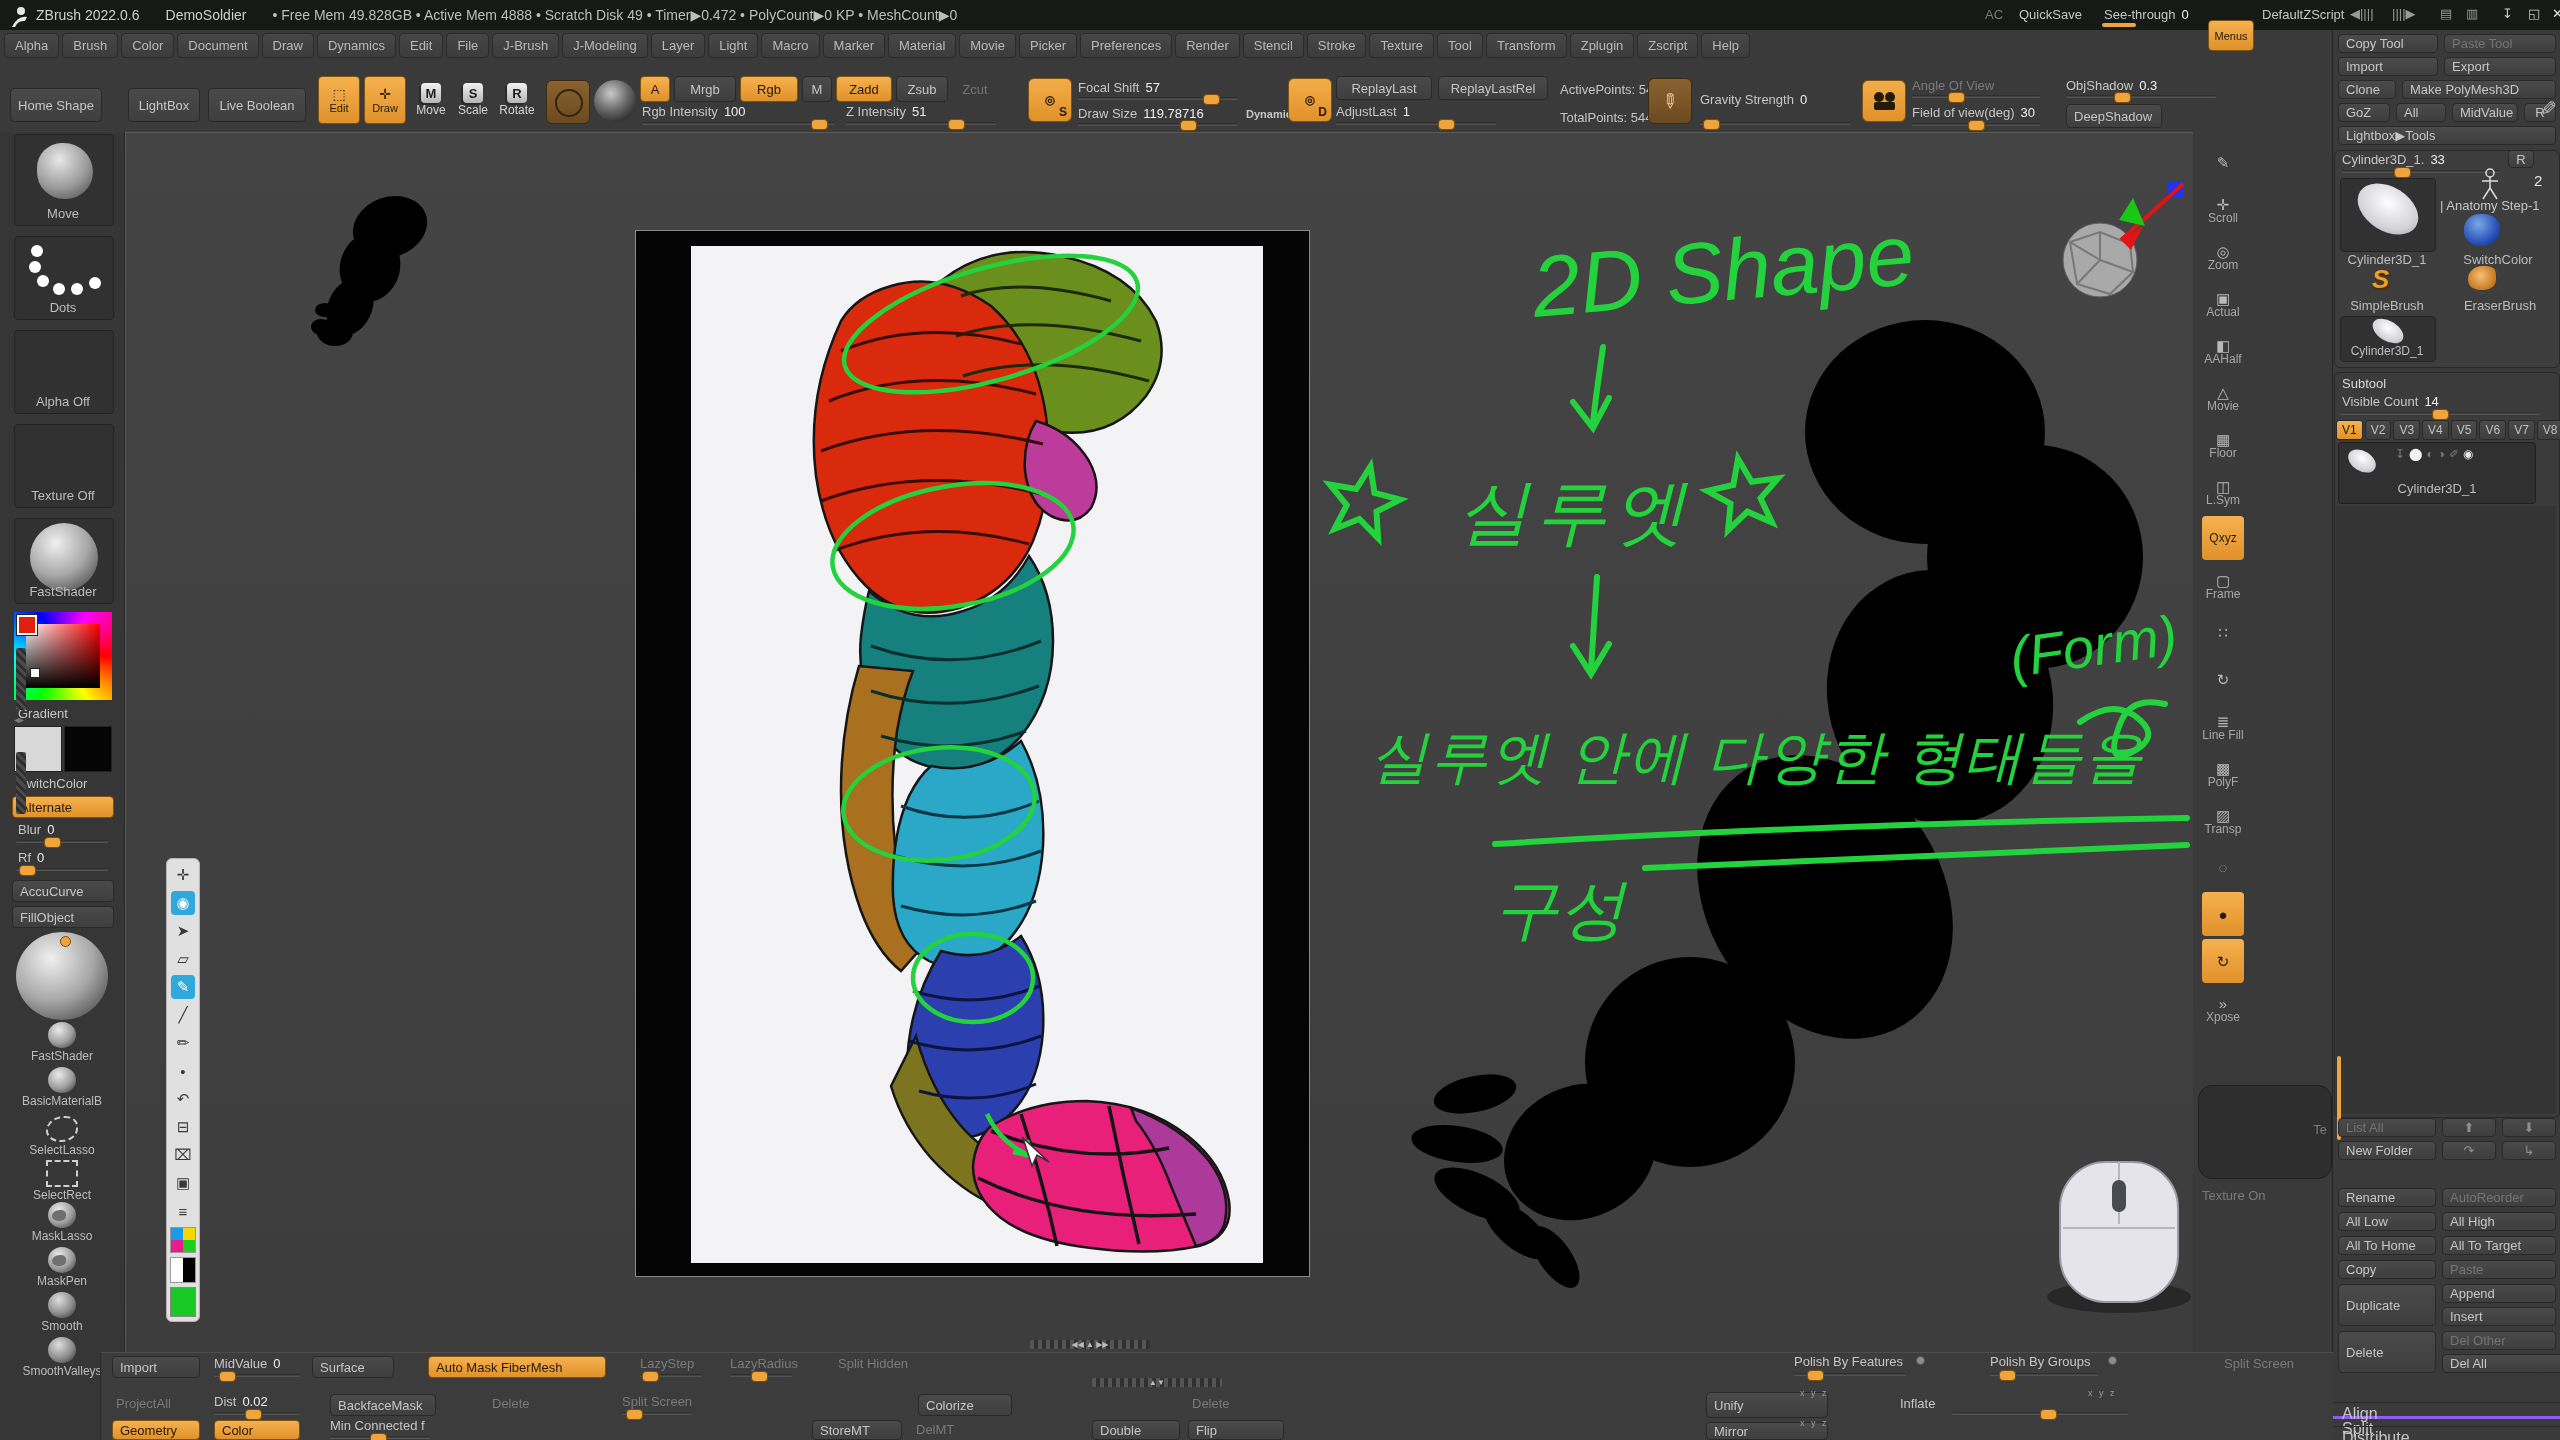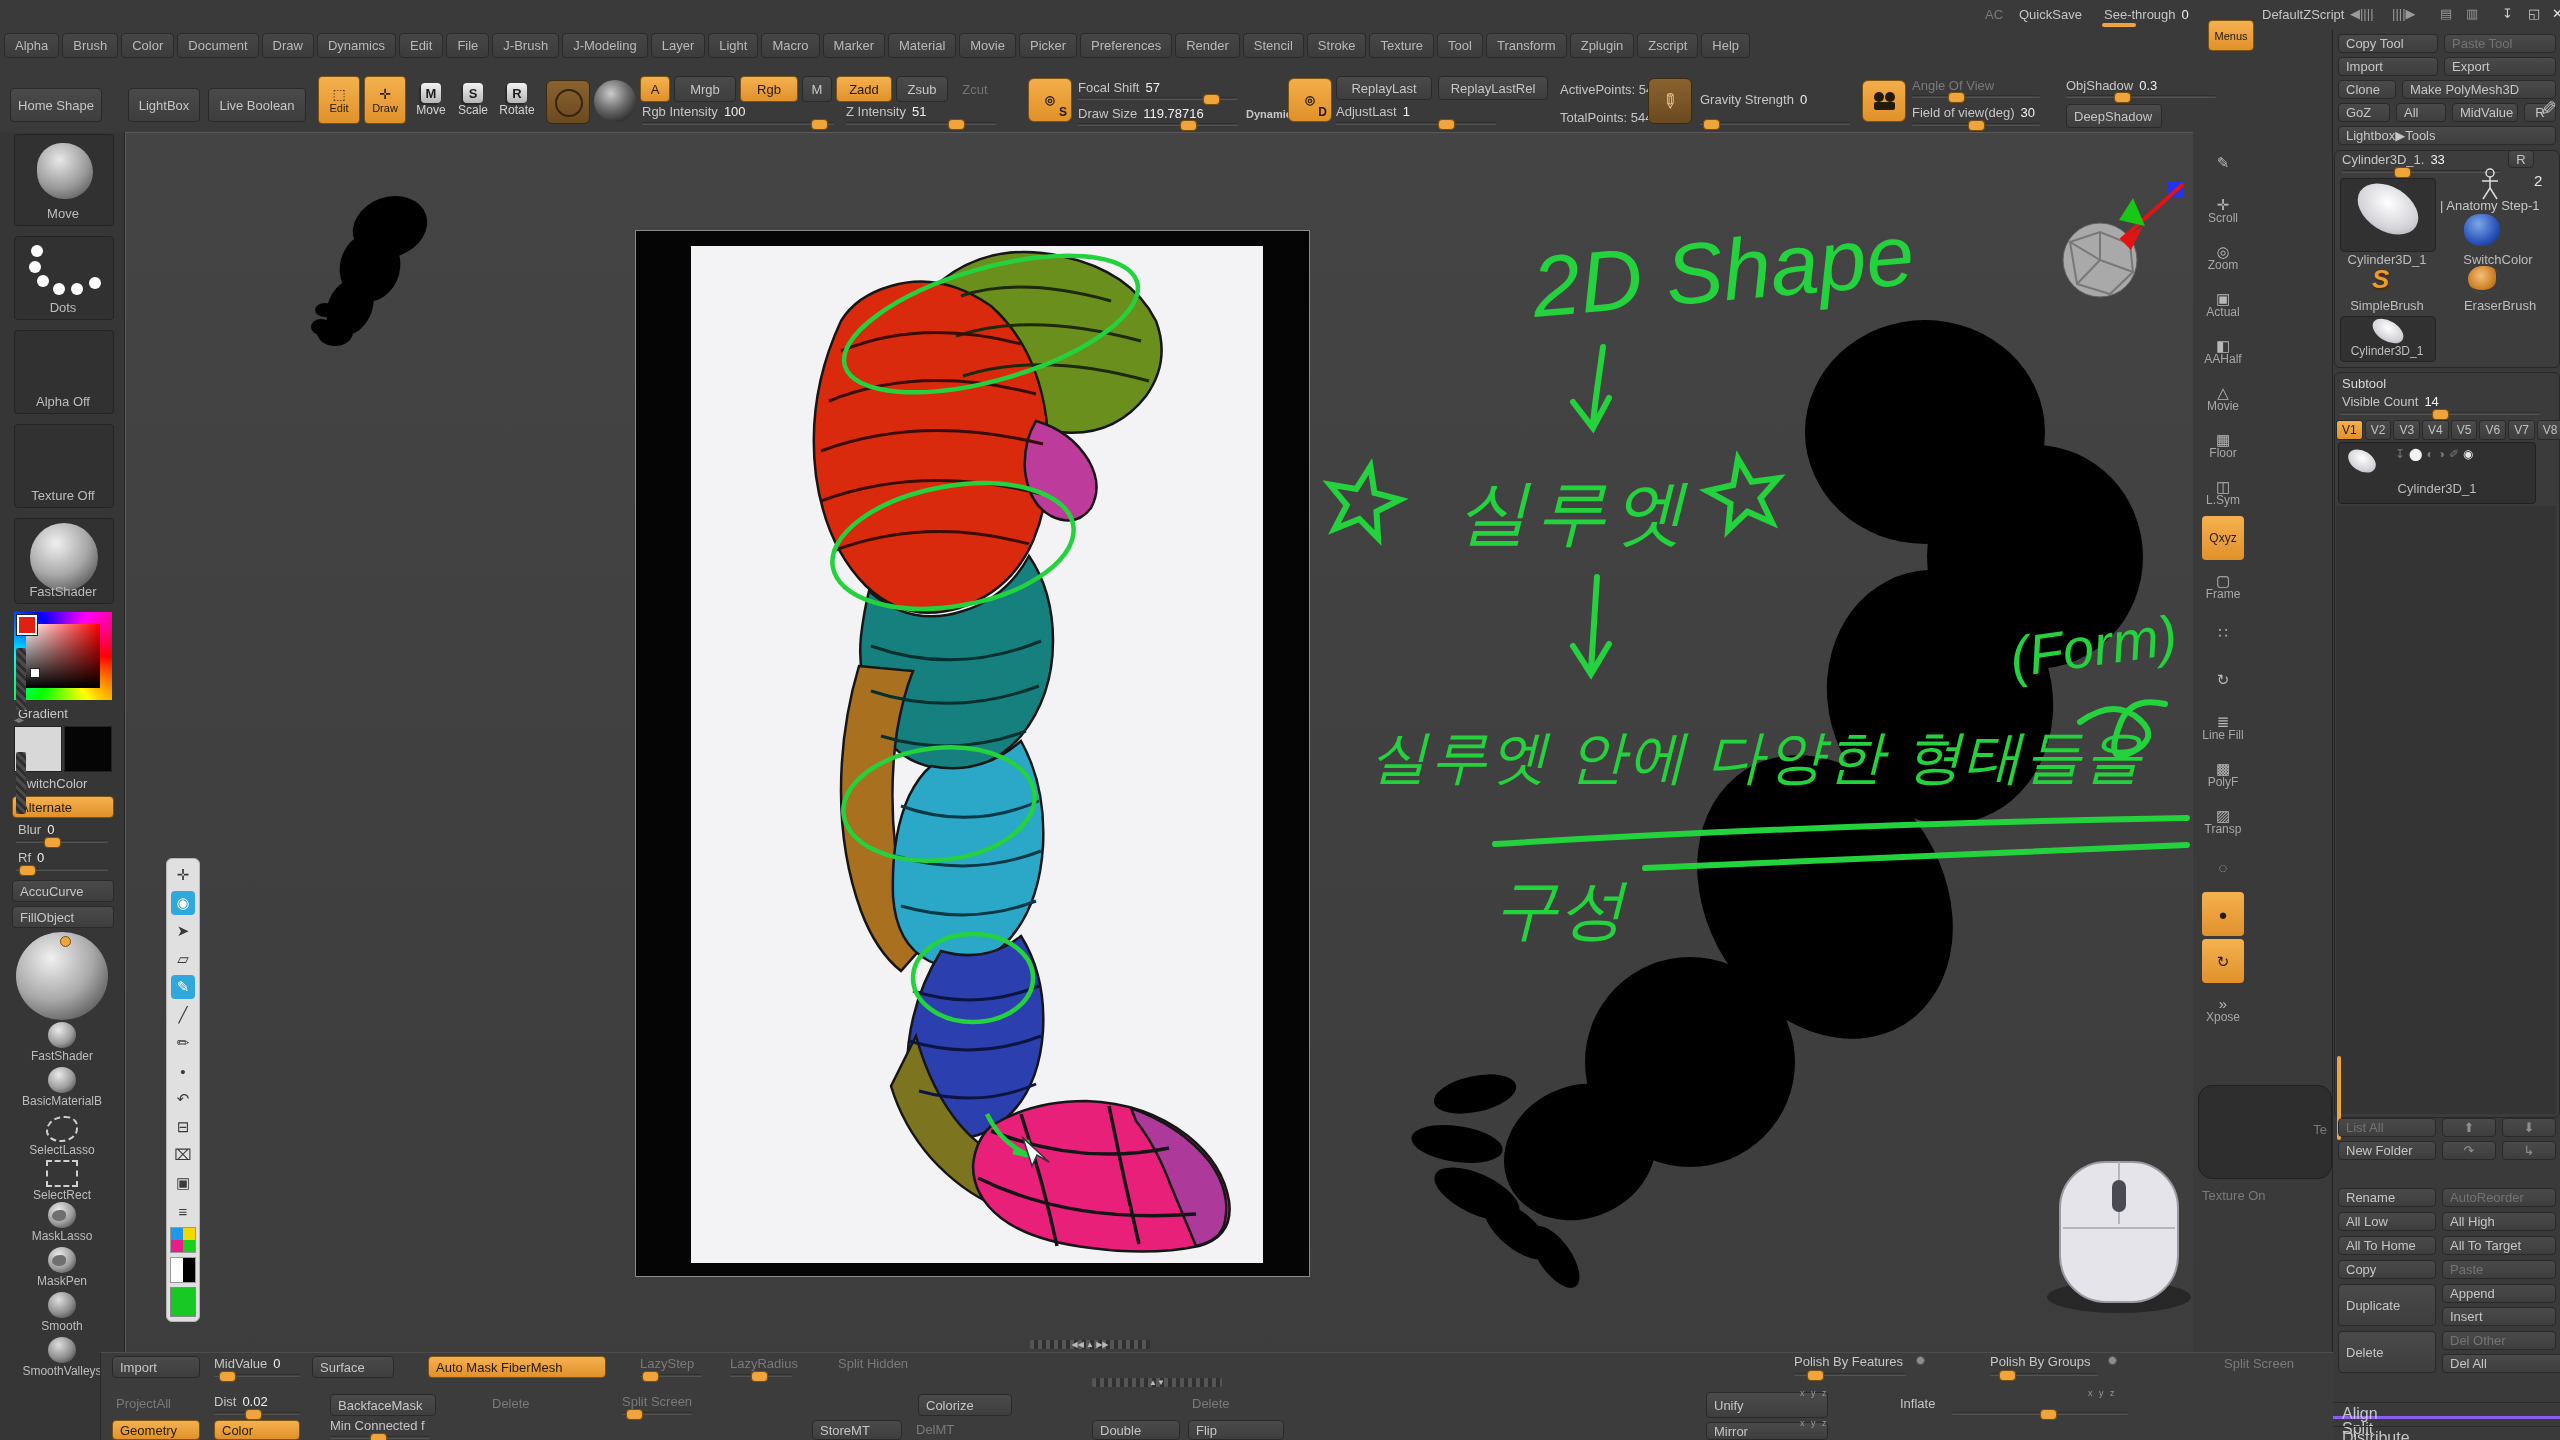--- a/index.html
+++ b/index.html
@@ -71,20 +71,29 @@
   .sup{position:absolute;font-size:9px;color:#9a9a9a;letter-spacing:2px}
   .toggledot{position:absolute;width:7px;height:7px;border-radius:50%;background:#8e8e8e;border:1px solid #555}
   .ghostthumb{position:absolute;background:#2e2e2e;border:1px solid #1f1f1f;border-radius:14px}
   .cyl{background:radial-gradient(ellipse at 45% 38%,#ffffff,#d2d2d8 62%,#97979e);border-radius:50%}
 </style>
 <style>.btn-tab{padding:2px 5px;font-size:12px;background:linear-gradient(#4a4a4a,#3e3e3e);border:1px solid #292929;border-radius:3px;color:#c0c0c0}.btn-tab.active{background:linear-gradient(#f5b14f,#e0912a);color:#241a08}</style></head>
 <body>
 
 <div id="app">
 
+  <div id="titlebar">
+    <svg width="22" height="22" style="margin:3px 6px 0 8px">
+        <circle cx="13" cy="5" r="4" fill="#e8e8e8"></circle>
+        <path d="M4,21 Q10,9 19,11 L17,15 Q10,14 7,21 Z" fill="#e8e8e8"></path>
+      </svg>
+    <span style="margin-right:26px">ZBrush 2022.0.6</span>
+    <span style="margin-right:26px">DemoSoldier</span>
+    <span style="color:#bdbdbd">• Free Mem 49.828GB • Active Mem 4888 • Scratch Disk 49 • Timer▶0.472 • PolyCount▶0 KP • MeshCount▶0</span>
+  </div>
   <span class="lbl dim" style="left:1985px;top:7px">AC</span>
   <span class="lbl" style="left:2019px;top:7px">QuickSave</span>
   <span class="lbl" style="left:2104px;top:7px"><span>See-through</span><span class="v">0</span></span>
   <div class="abs" style="left:2102px;top:23px;width:34px;height:4px;background:#f0a43c;border-radius:2px"></div>
   <div class="btn active center" style="left:2208px;top:20px;width:46px;height:31px;font-size:11px">Menus</div>
   <span class="lbl" style="left:2262px;top:7px">DefaultZScript</span>
   <span class="lbl" style="left:2350px;top:6px;color:#9a9a9a">◀||||</span>
   <span class="lbl" style="left:2392px;top:6px;color:#9a9a9a">||||▶</span>
   <span class="lbl" style="left:2440px;top:6px;color:#9a9a9a">▤</span>
   <span class="lbl" style="left:2466px;top:6px;color:#9a9a9a">▥</span>

